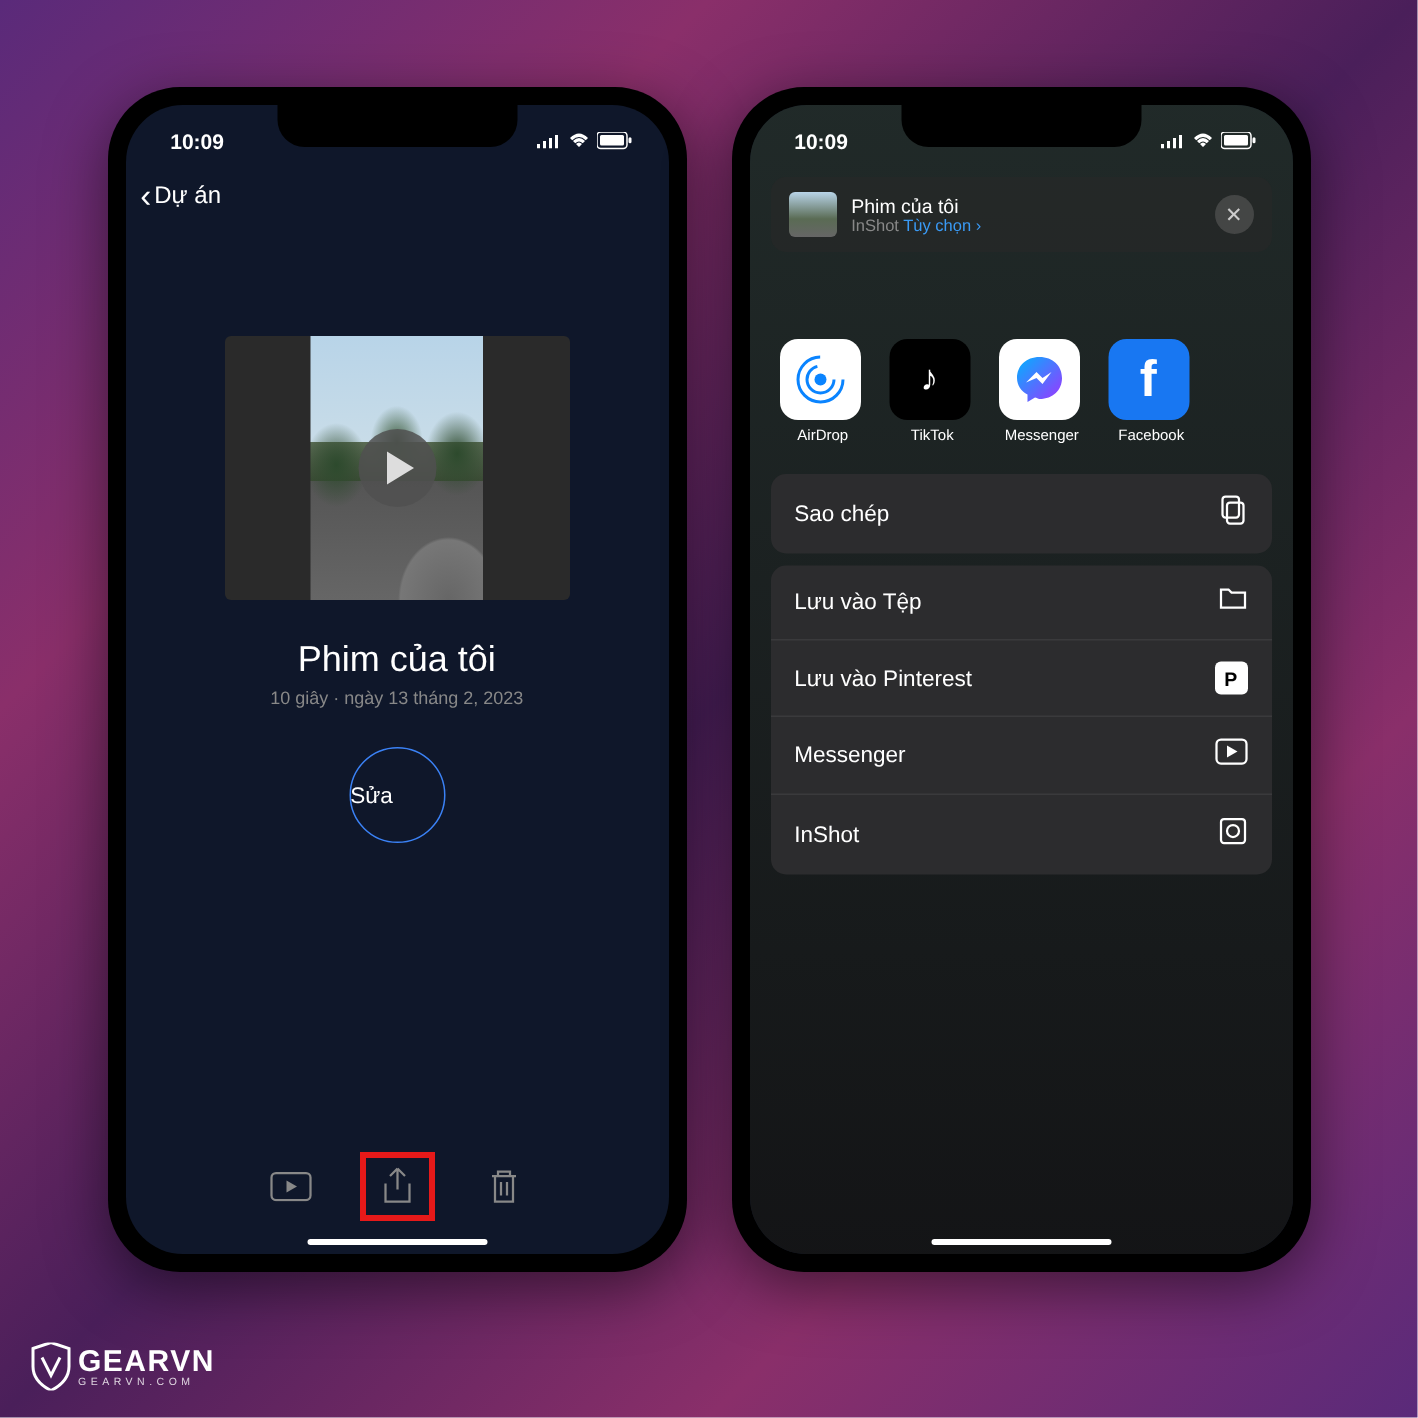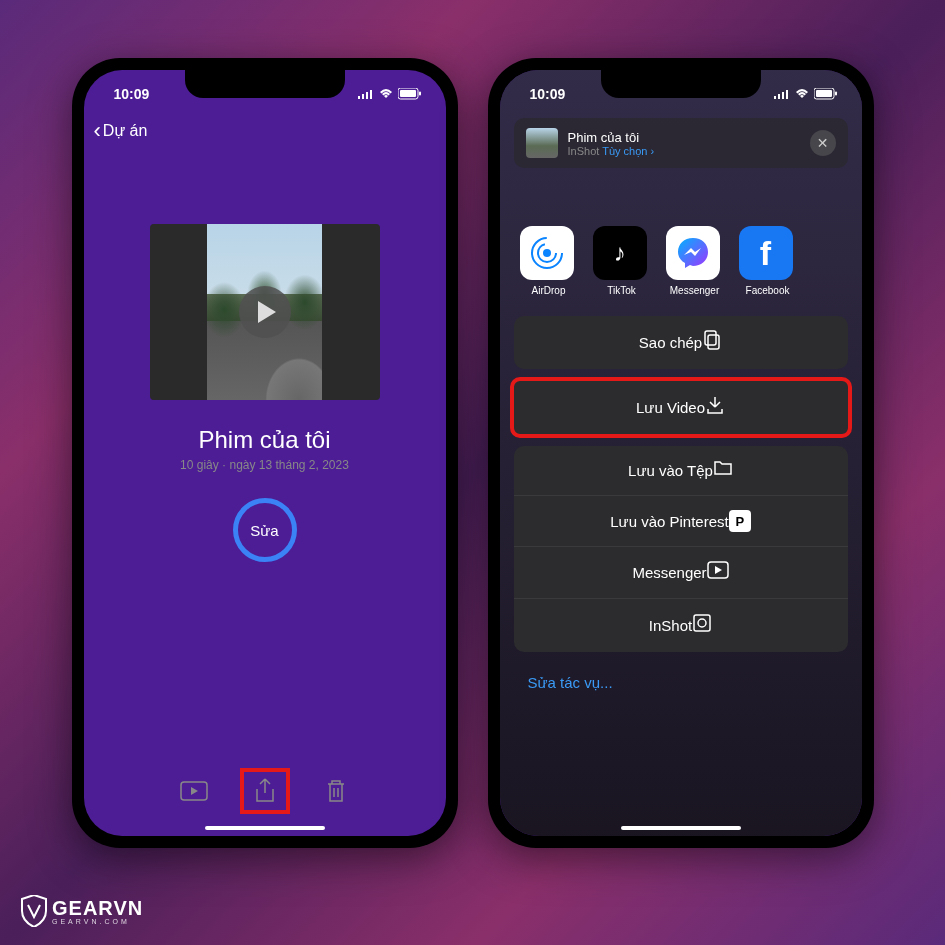--- a/index.html
+++ b/index.html
@@ -22,21 +22,21 @@
     height: 790px;
     background: #000;
     border-radius: 48px;
     padding: 12px;
     box-shadow: 0 10px 40px rgba(0,0,0,0.5);
     position: relative;
   }
   .phone-inner {
     width: 100%;
     height: 100%;
-    background: #4c1d95;
+    background: #0f172a;
     border-radius: 38px;
     overflow: hidden;
     position: relative;
   }
   .notch {
     position: absolute;
     top: 0;
     left: 50%;
     transform: translateX(-50%);
     width: 160px;
@@ -132,25 +132,25 @@
   }
   .movie-meta {
     color: #888;
     font-size: 12px;
     margin-top: 4px;
   }
   .edit-btn {
     margin-top: 26px;
     width: 64px;
     height: 64px;
-    border: 5px solid #3b82f6;
+    border: 1px solid #3b82f6;
     border-radius: 50%;
     display: flex;
     align-items: center;
-    justify-content: center;
+    justify-content: flex-start;
     color: #fff;
     font-size: 15px;
   }
   .bottom-toolbar {
     position: absolute;
     bottom: 22px;
     left: 0;
     right: 0;
     display: flex;
     justify-content: center;
@@ -240,21 +240,21 @@
   .facebook { background: #1877f2; color: #fff; font-size: 34px; font-weight: 900; }
   .instagram { background: linear-gradient(45deg, #f09433, #e6683c, #dc2743, #cc2366, #bc1888); }
   .actions-group {
     margin: 8px 14px;
     background: #2c2c2e;
     border-radius: 10px;
     overflow: hidden;
   }
   .action-item {
     display: flex;
-    justify-content: center;
+    justify-content: space-between;
     align-items: center;
     padding: 14px 16px;
     color: #fff;
     font-size: 15px;
     border-bottom: 0.5px solid #3a3a3c;
   }
   .action-item:last-child { border-bottom: none; }
   .action-icon { font-size: 18px; color: #fff; }
   .pinterest-icon { width:22px; height:22px; background:#fff; border-radius:4px; display:flex; align-items:center; justify-content:center; color:#000; font-weight:bold; font-size:13px; }
   .save-hl {
@@ -431,30 +431,20 @@
             <span>Sao chép</span>
             <span class="action-icon">
               <svg width="20" height="20" viewBox="0 0 20 20">
                   <rect x="3" y="1" width="11" height="14" rx="2" fill="none" stroke="#fff" stroke-width="1.5"></rect>
                   <rect x="6" y="5" width="11" height="14" rx="2" fill="none" stroke="#fff" stroke-width="1.5"></rect>
                 </svg>
             </span>
           </div>
         </div>
 
-        <div class="actions-group save-hl">
-          <div class="action-item">
-            <span>Lưu Video</span>
-            <span class="action-icon">
-              <svg width="20" height="20" viewBox="0 0 20 20">
-                  <path d="M10 2 L10 12 M10 12 L5 7 M10 12 L15 7 M3 14 L3 18 L17 18 L17 14" stroke="#fff" stroke-width="1.5" fill="none"></path>
-                </svg>
-            </span>
-          </div>
-        </div>
 
         <div class="actions-group">
           <div class="action-item">
             <span>Lưu vào Tệp</span>
             <span class="action-icon">
               <svg width="20" height="16" viewBox="0 0 20 16">
                   <path d="M2 2 L7 2 L9 4 L18 4 L18 14 L2 14 Z" fill="none" stroke="#fff" stroke-width="1.5"></path>
                 </svg>
             </span>
           </div>
@@ -475,21 +465,20 @@
             <span>InShot</span>
             <span class="action-icon">
               <svg width="20" height="20" viewBox="0 0 20 20">
                   <rect x="2" y="2" width="16" height="16" rx="2" fill="none" stroke="#fff" stroke-width="1.5"></rect>
                   <circle cx="10" cy="10" r="4" fill="none" stroke="#fff" stroke-width="1.5"></circle>
                 </svg>
             </span>
           </div>
         </div>
 
-        <div class="edit-tasks">Sửa tác vụ...</div>
 
         <div class="home-ind"></div>
       </div>
     </div>
   </div>
 
 </div>
 
 <div class="logo">
   <svg class="logo-shield" viewBox="0 0 28 32">

